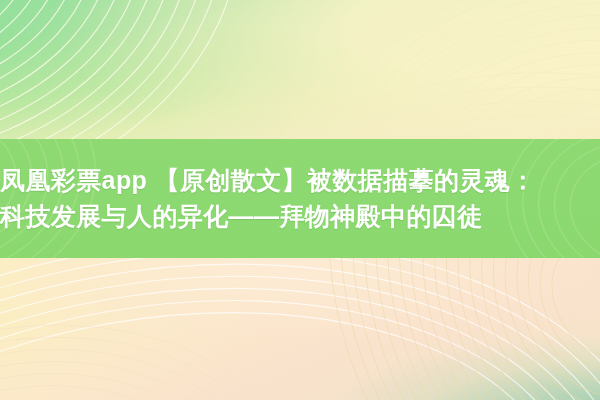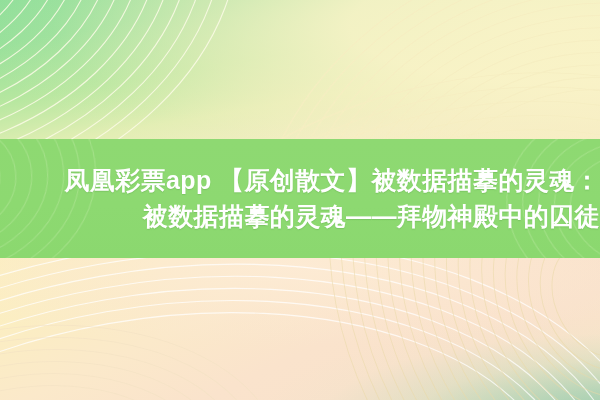--- a/index.html
+++ b/index.html
@@ -99,21 +99,21 @@
   }
 
   
   .title-wrap {
     position: absolute;
     left: 0; top: 139px;
     width: 600px;
     height: 119px;
     display: flex;
     flex-direction: column;
-    align-items: flex-end;
+    align-items: flex-start;
     justify-content: center;
     gap: 6px;
   }
   .title-line {
     color: #ffffff;
     font-size: 25px;
     font-weight: bold;
     line-height: 1.18;
     letter-spacing: 0.4px;
     white-space: nowrap;
@@ -269,16 +269,16 @@
           <ellipse cx="0" cy="0" rx="204" ry="120"></ellipse>
           <ellipse cx="0" cy="0" rx="222" ry="132"></ellipse>
           <ellipse cx="0" cy="0" rx="240" ry="144"></ellipse>
         </g>
       </g>
     </svg>
   </div>
 
   <div class="title-wrap">
     <div class="title-line">凤凰彩票app 【原创散文】被数据描摹的灵魂：</div>
-    <div class="title-line">被数据描摹的灵魂——拜物神殿中的囚徒</div>
+    <div class="title-line">科技发展与人的异化——拜物神殿中的囚徒</div>
   </div>
 
 </div>
 
 </body></html>

